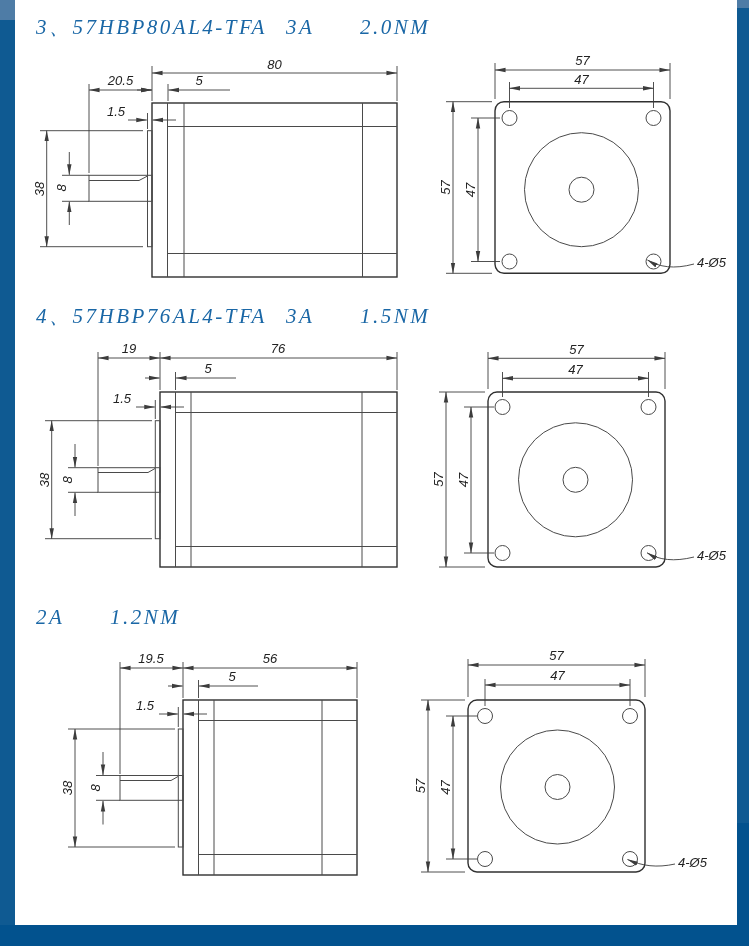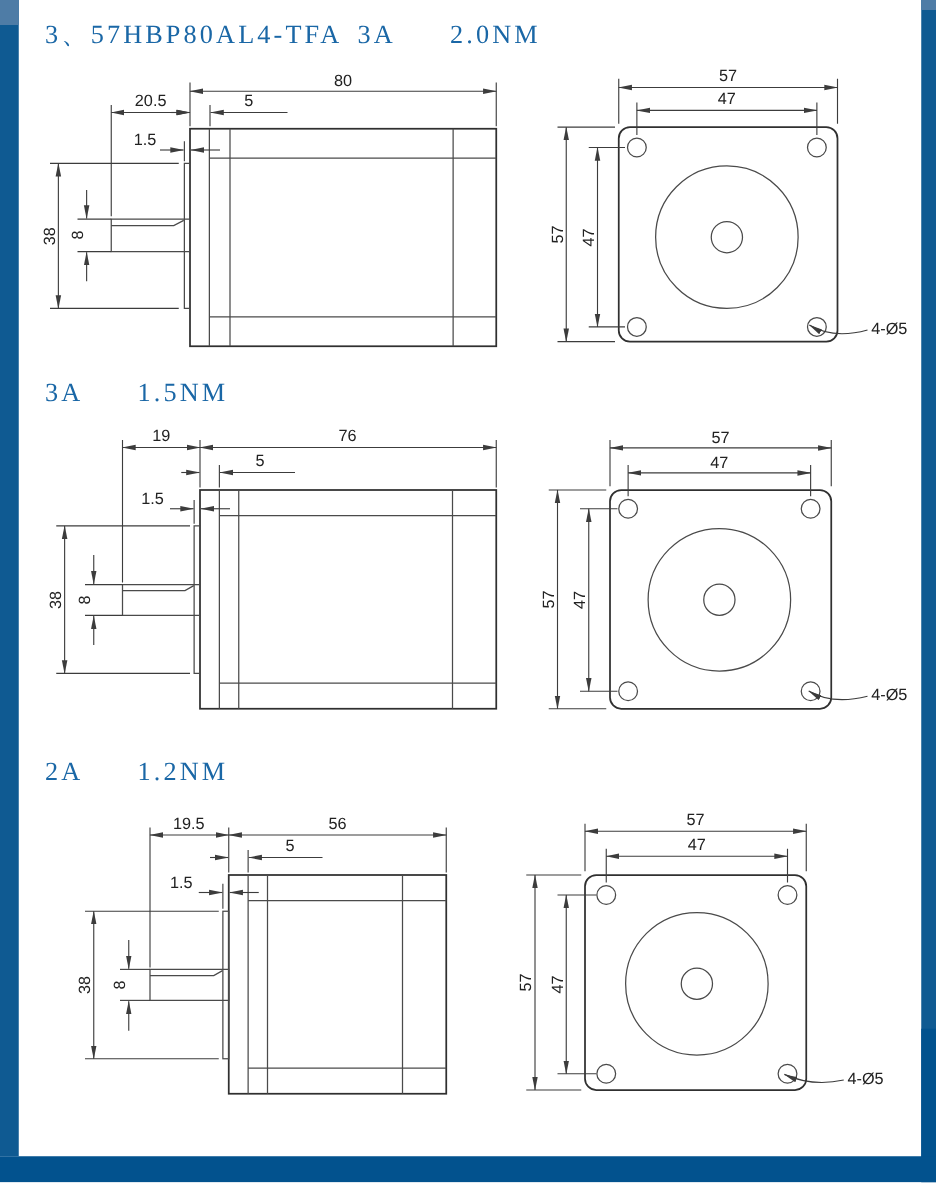--- a/index.html
+++ b/index.html
@@ -1,17 +1,17 @@
 <!DOCTYPE html>
 <html><head>
 <meta charset="utf-8">
 <style>
   html,body{margin:0;padding:0;background:#ffffff;}
   #page{position:relative;width:749px;height:946px;background:#ffffff;overflow:hidden;
-        font-family:"Liberation Sans", sans-serif;}
+        font-family:"Liberation Sans", sans-serif;font-style:italic;}
   
   .strip-left{position:absolute;left:0;top:0;width:15px;height:925px;background:#0f5a92;}
   .strip-left::before{content:"";position:absolute;left:0;top:0;width:15px;height:20px;background:#4e7ca6;}
   .strip-right{position:absolute;left:737px;top:0;width:12px;height:946px;background:#0f5a92;}
   .strip-right::before{content:"";position:absolute;left:0;top:0;width:12px;height:8px;background:#4e7ca6;}
   .strip-right::after{content:"";position:absolute;left:0;top:823px;width:12px;height:123px;background:#02528e;}
   .footer-bar{position:absolute;left:0;bottom:0;width:749px;height:21px;background:#02528e;}
   
   .sec-title{position:absolute;left:36px;display:flex;align-items:baseline;
              font-family:"Liberation Serif", serif;color:#1a67a6;font-size:21px;
@@ -37,20 +37,21 @@
   <div class="strip-left"></div>
   <div class="strip-right"></div>
   <div class="footer-bar"></div>
 
   <div class="sec-title" id="title-3">
     <span class="model">3、57HBP80AL4-TFA</span>
     <span class="current">3A</span>
     <span class="torque">2.0NM</span>
   </div>
   <div class="sec-title" id="title-4">
+    <span class="model">4、57HBP76AL4-TFA</span>
     <span class="current">3A</span>
     <span class="torque">1.5NM</span>
   </div>
   <div class="sec-title" id="title-5">
     <span class="current">2A</span>
     <span class="torque">1.2NM</span>
   </div>
 
   <svg id="drawings" width="749" height="946" viewBox="0 0 749 946" xmlns="http://www.w3.org/2000/svg">
     <defs>

